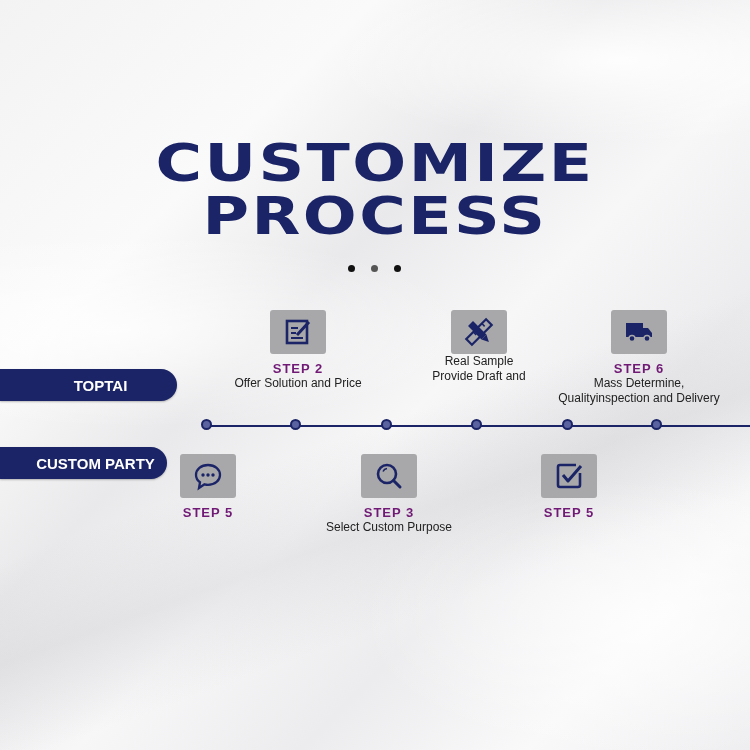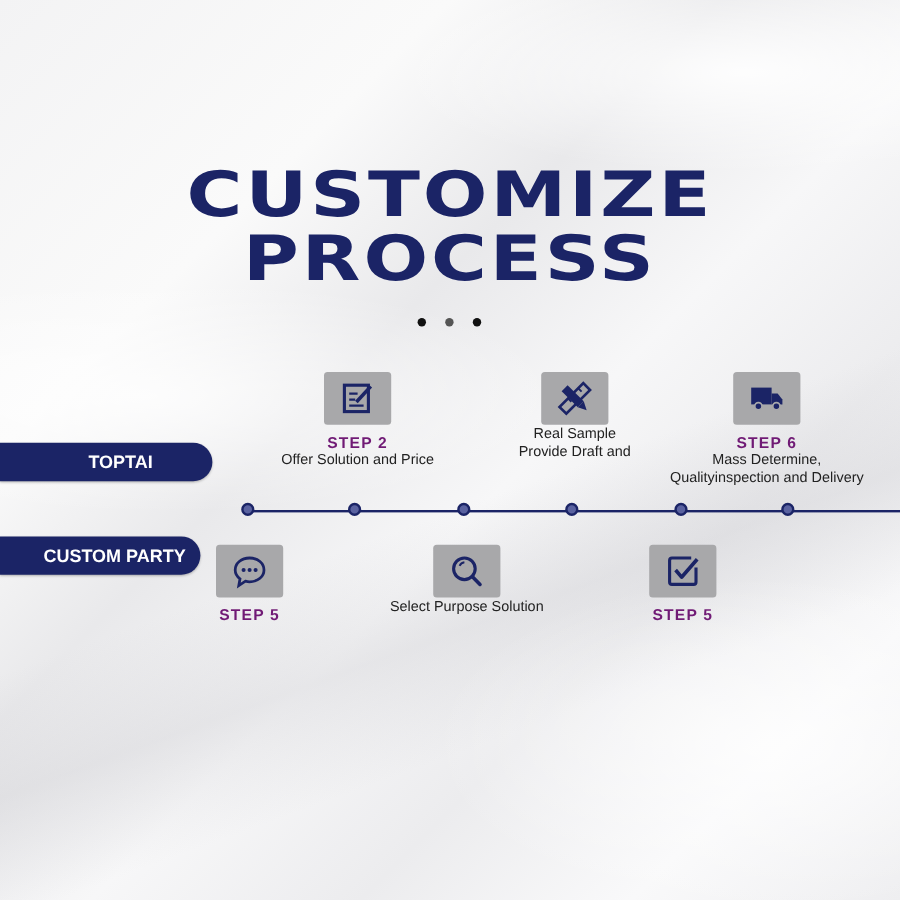--- a/index.html
+++ b/index.html
@@ -126,22 +126,23 @@
 </div>
 
 <div class="step" style="left:299px;top:454px">
   <div class="iconbox">
     <svg width="30" height="30" viewBox="0 0 30 30">
       <circle cx="13" cy="13" r="9" fill="none" stroke="#1b2466" stroke-width="2.6"></circle>
       <path d="M9 10.5 A5 5 0 0 1 13 7.5" fill="none" stroke="#1b2466" stroke-width="1.6"></path>
       <line x1="19.5" y1="19.5" x2="26" y2="26" stroke="#1b2466" stroke-width="3" stroke-linecap="round"></line>
     </svg>
   </div>
+  <div class="steplabel">STEP 3</div>
   <div class="stepdesc">
-    <div>Select Purpose Solution</div>
+    <div>Select Custom Purpose</div>
   </div>
 </div>
 
 <div class="step" style="left:479px;top:454px">
   <div class="iconbox">
     <svg width="30" height="30" viewBox="0 0 30 30">
       <path d="M22 4 H6 A2 2 0 0 0 4 6 V24 A2 2 0 0 0 6 26 H24 A2 2 0 0 0 26 24 V12" fill="none" stroke="#1b2466" stroke-width="2.6"></path>
       <polyline points="9,14 14,20 27,5" fill="none" stroke="#1b2466" stroke-width="3" stroke-linejoin="round"></polyline>
     </svg>
   </div>

